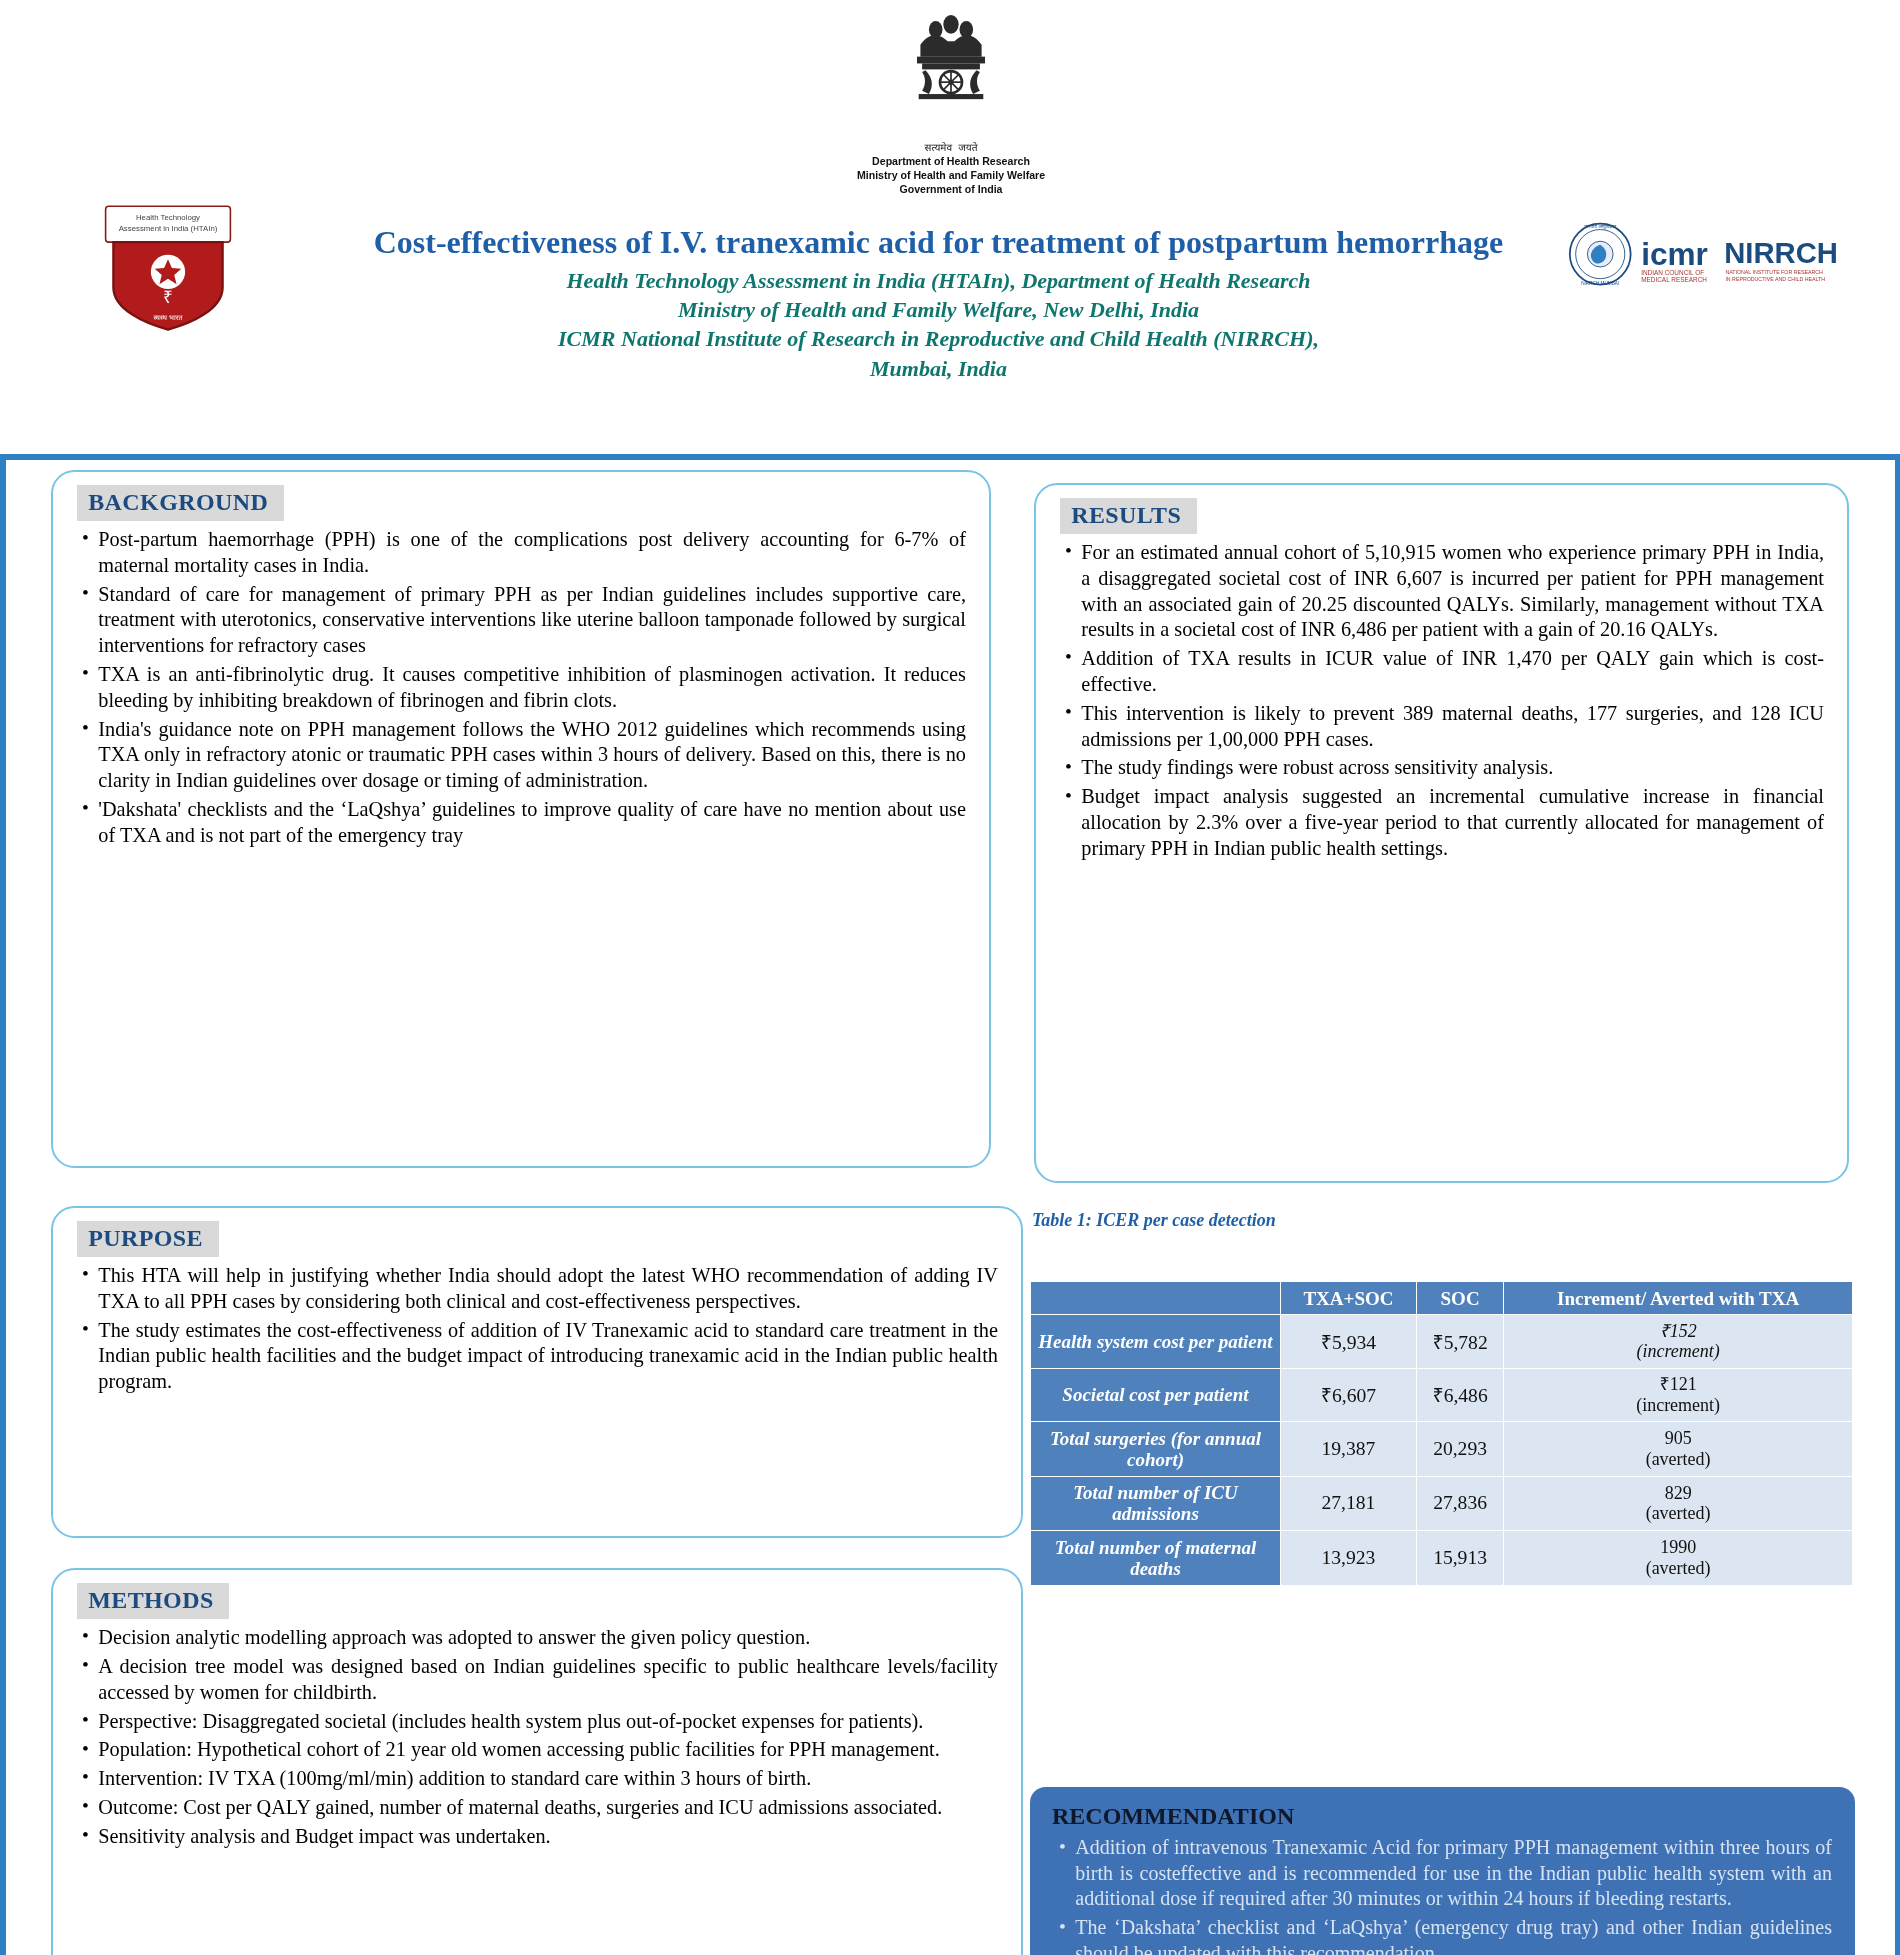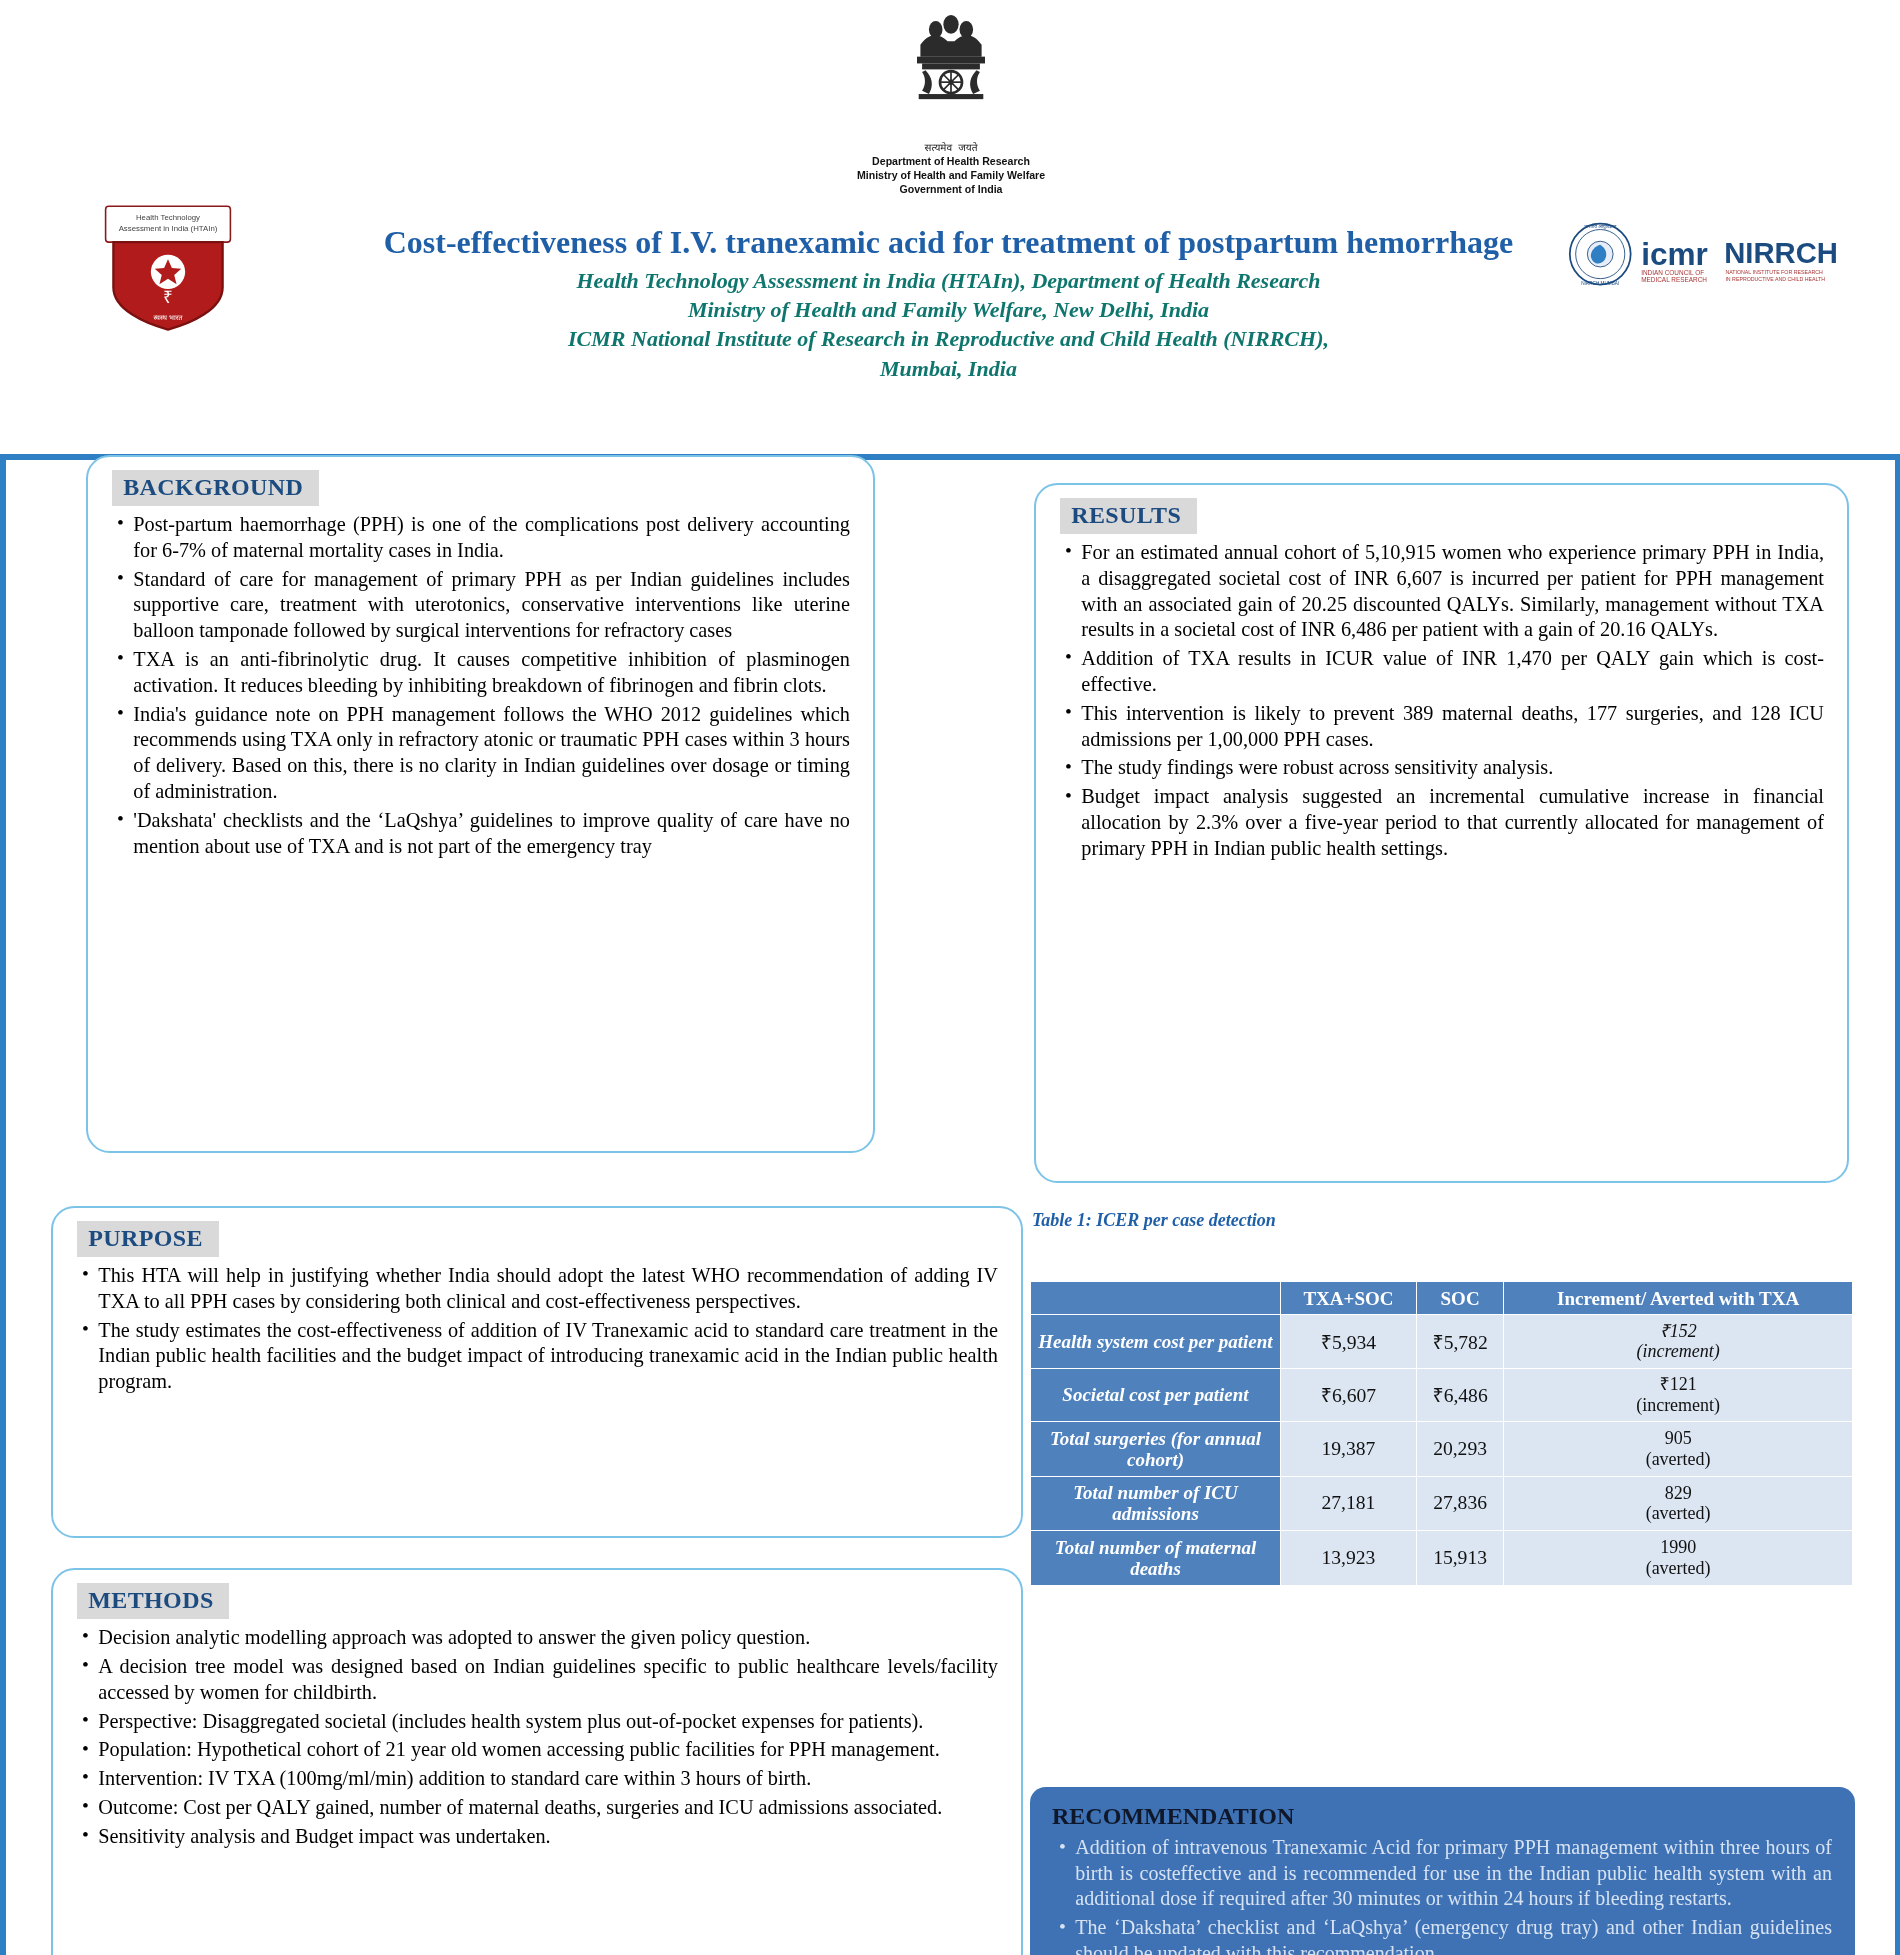--- a/index.html
+++ b/index.html
@@ -49,21 +49,21 @@
     width: 156px; height: 129px;
   }
   .right-logo {
     position: absolute;
     right: 65px; top: 219px;
     width: 282px; height: 117px;
   }
 
   .title-block {
     position: absolute;
-    left: 268px; top: 223px;
+    left: 258px; top: 223px;
     width: 1361px;
     text-align: center;
   }
   .poster-title {
     font-family: "Liberation Serif", serif;
     font-weight: bold;
     font-size: 32px;
     line-height: 1.22;
     color: #1f5fa8;
     margin: 0 0 3.9px 0;
@@ -130,21 +130,21 @@
     text-justify: inter-word;
   }
   ul.bullets > li:before {
     content: "\2022";
     position: absolute;
     left: 3.9px; top: -0.8px;
     font-size: 19.6px;
   }
 
   
-  #background-panel { left: 51px; top: 455px; width: 789px; height: 698px; margin-left: 35px; }
+  #background-panel { left: 51px; top: 470px; width: 940px; height: 698px; }
   #purpose-panel   { left: 51px; top: 1206px; width: 972px; height: 332px; }
   #methods-panel   { left: 51px; top: 1568px; width: 972px; height: 594px; }
 
   #results-panel   { left: 1034px; top: 483px; width: 815px; height: 700px; }
 
   .table-caption {
     position: absolute;
     left: 1032px; top: 1210px;
     width: 821px;
     font-family: "Liberation Serif", serif;

